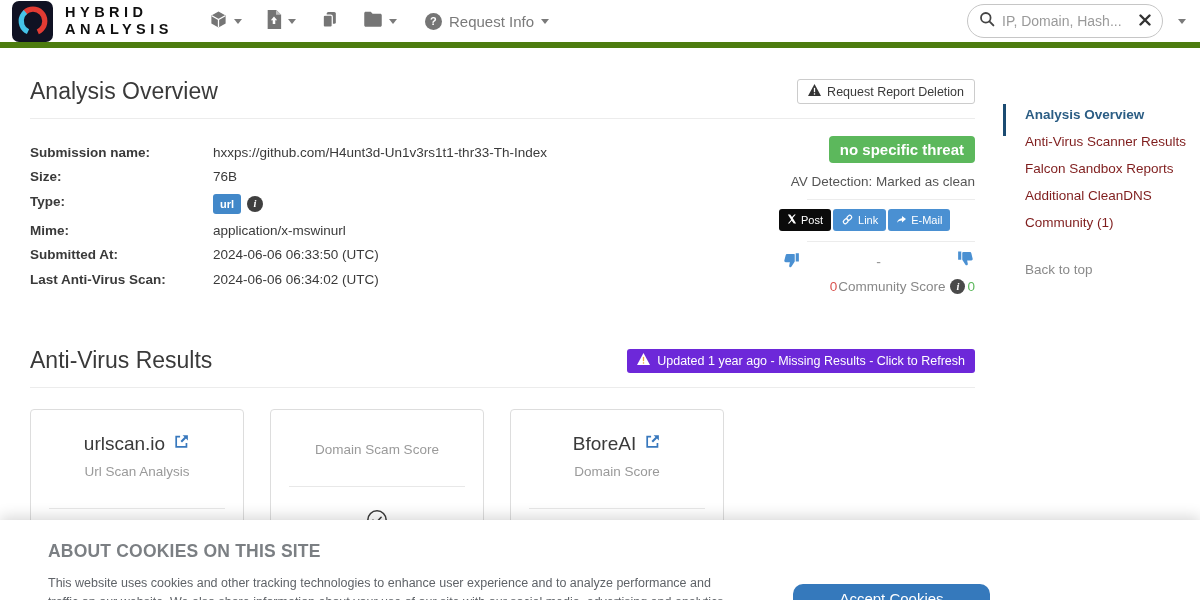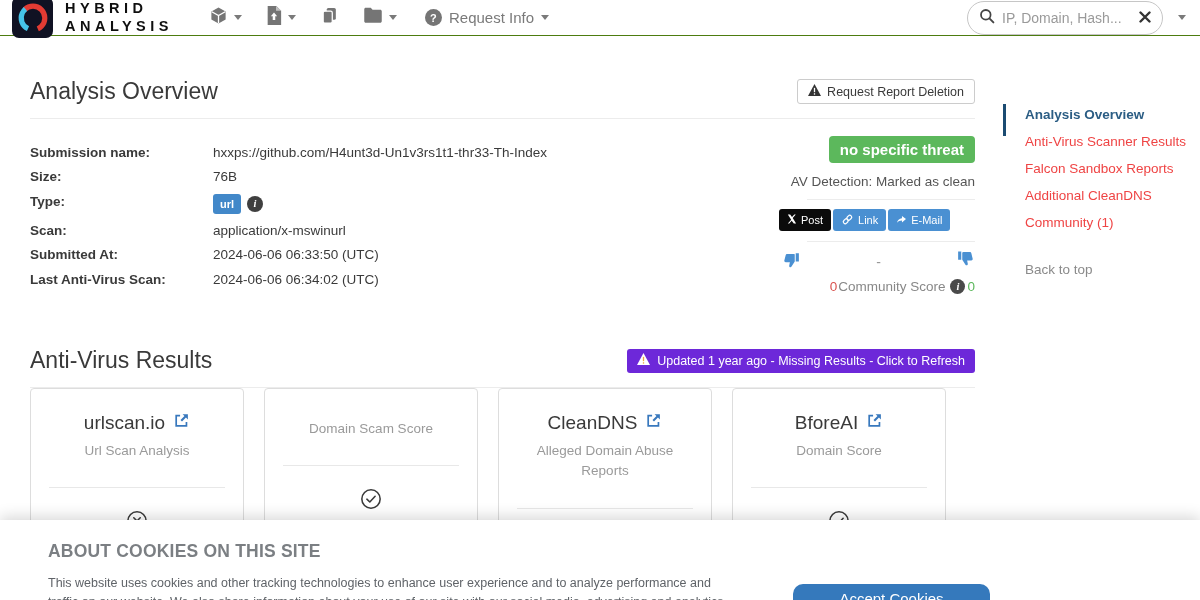--- a/index.html
+++ b/index.html
@@ -1,21 +1,21 @@
 <!DOCTYPE html>
 <html><head>
 <meta charset="utf-8">
 <style>
   *{box-sizing:border-box;margin:0;padding:0}
   html,body{background:#fff}
   body{font-family:"Liberation Sans",sans-serif;color:#3a3a3a}
   .page{position:relative;width:1200px;height:600px;overflow:hidden;background:#fff;margin:0 auto}
 
   
-  .navbar{position:relative;z-index:5;height:36px;display:flex;align-items:center;background:#fff;border-bottom:1px solid #4d7c0f;padding:0 14px 0 12px}
+  .navbar{position:relative;z-index:5;height:48px;display:flex;align-items:center;background:#fff;border-bottom:6px solid #4d7c0f;padding:0 14px 0 12px}
   .logo-badge{width:41px;height:41px;border-radius:7px;background:#101223;display:flex;align-items:center;justify-content:center;flex:none}
   .brand{margin-left:12px;font-size:14.5px;font-weight:bold;letter-spacing:4.5px;line-height:1.2;color:#0f0f0f;white-space:nowrap}
   .nav-icons{display:flex;align-items:center;margin-left:36px;gap:24px}
   .icon-btn{display:flex;align-items:center;gap:6px;cursor:pointer}
   .caret{width:0;height:0;border-left:4.5px solid transparent;border-right:4.5px solid transparent;border-top:5px solid #7a7a7a}
   .req-info{display:flex;align-items:center;gap:7px;margin-left:28px;color:#7a7a7a;font-size:15px;cursor:pointer}
   .q-circle{width:17px;height:17px;border-radius:50%;background:#757575;color:#fff;font-size:11px;font-weight:bold;display:flex;align-items:center;justify-content:center}
   .search-zone{margin-left:auto;display:flex;align-items:center;gap:15px}
   .search-pill{width:196px;height:34px;border:1px solid #c6c6c6;border-radius:17px;display:flex;align-items:center;padding:0 11px;gap:7px;background:#fff}
   .search-pill input{border:none;outline:none;flex:1;min-width:0;font-size:14px;color:#333;font-family:"Liberation Sans",sans-serif}
@@ -48,37 +48,37 @@
   .share-blue{background:#4a90d2}
   .thumb-row{display:flex;justify-content:space-between;align-items:center;margin-top:9px;padding-left:3px}
   .dash{color:#999;font-size:14px}
   .score-row{margin-top:6px;font-size:13.5px;color:#888;display:flex;justify-content:flex-end;align-items:center;gap:1px}
   .score-neg{color:#d9534f}
   .score-pos{color:#5cb85c}
   .info-circle.sm{width:15px;height:15px;margin:0 1px 0 4px;background:#4a4a4a}
 
   .warn-banner{display:flex;align-items:center;gap:7px;background:#6d28d9;color:#fff;font-size:12.5px;border-radius:3px;padding:4.5px 10px;cursor:pointer}
 
-  .cards{display:grid;grid-template-columns:repeat(4,214px);gap:20px;}
+  .cards{display:grid;grid-template-columns:repeat(4,214px);gap:26px;margin-top:21px}
   .card{border:1px solid #ddd;border-radius:4px;background:#fff;height:182px;text-align:center;padding-top:23px}
   .card-title{display:flex;justify-content:center;align-items:center;gap:8px;font-size:19px;color:#3a3a3a}
   .card-title .nm{cursor:pointer}
   .card-sub{font-size:13.5px;color:#9a9a9a;margin-top:7px;line-height:1.5;padding:0 27px}
   .card-hr{border:none;border-top:1px solid #e8e8e8;margin:26px 18px 0}
   .card-icon{margin-top:22px}
   .status-icon .ic{display:none}
   .status-icon[data-status="fail"] .icon-fail{display:inline}
   .status-icon[data-status="ok"] .icon-ok{display:inline}
   .status-icon[data-status="neutral"] .icon-neutral{display:inline}
 
   
   .toc{position:absolute;left:1025px;top:108px;width:175px;font-size:13.5px}
   .toc-bar{position:absolute;left:-22px;top:-4px;width:3px;height:32px;background:#1b4b72}
   .toc ul{list-style:none}
-  .toc li{margin-bottom:13.5px;color:#ef4444;cursor:pointer;line-height:1}
+  .toc li{margin-bottom:13.5px;color:#7f1d1d;cursor:pointer;line-height:1}
   .toc li.active{color:#2b5d84;font-weight:bold}
   .back-top{margin-top:32px;color:#8a8a8a;cursor:pointer}
 
   
   .cookie{position:absolute;left:0;right:0;top:520px;height:80px;background:#fff;box-shadow:0 -3px 14px rgba(0,0,0,.16);padding:21px 0 0 48px;z-index:20}
   .cookie h2{font-size:17.5px;font-weight:bold;color:#7b7f83;letter-spacing:.2px}
   .cookie p{width:690px;font-size:12.5px;color:#5f6368;margin-top:12px;line-height:1.55}
   .accept-btn{position:absolute;left:793px;top:64px;width:197px;height:46px;background:#3579bc;color:#fff;font-size:15px;border:none;border-radius:10px;cursor:pointer;padding-bottom:18px;font-family:"Liberation Sans",sans-serif}
 </style>
 </head>
@@ -187,21 +187,21 @@
             </tr>
         <tr>
               <td class="lbl">Size:</td>
               <td class="val">76B</td>
             </tr>
         <tr>
               <td class="lbl">Type:</td>
             <td class="val"><span class="type-badge">url</span><span class="info-circle">i</span></td>
             </tr>
         <tr>
-              <td class="lbl">Scan:</td>
+              <td class="lbl">Mime:</td>
               <td class="val">application/x-mswinurl</td>
             </tr>
         <tr>
               <td class="lbl">Submitted At:</td>
               <td class="val">2024-06-06 06:33:50 (UTC)</td>
             </tr>
         <tr>
               <td class="lbl">Last Anti-Virus Scan:</td>
               <td class="val">2024-06-06 06:34:02 (UTC)</td>
             </tr>
@@ -307,41 +307,20 @@
         <div class="card-icon status-icon" data-status="ok">
           
           <span class="ic icon-ok"><svg width="22" height="22" viewBox="0 0 24 24">
                 <circle cx="12" cy="12" r="10" fill="none" stroke="#3a3a3a" stroke-width="1.7"></circle>
                 <path d="M7.5 12.2 10.7 15.3 16.5 9" fill="none" stroke="#3a3a3a" stroke-width="1.7" stroke-linecap="round" stroke-linejoin="round"></path>
               </svg></span>
           
         </div>
       </div>
 
-      <div class="card">
-        <div class="card-title">
-            <span class="nm">CleanDNS</span>
-          <span><svg width="17" height="17" viewBox="0 0 24 24">
-                <path fill="none" stroke="#3878bd" stroke-width="2.4" d="M10 5H4.5v14.5H19V14"></path>
-                <path fill="#3878bd" d="M13.5 3H21v7.5l-2.7-2.7-5.6 5.6-2.1-2.1 5.6-5.6z"></path>
-              </svg></span>
-        </div>
-        <div class="card-sub">Alleged Domain Abuse Reports</div>
-        <hr class="card-hr">
-        <div class="card-icon status-icon" data-status="neutral">
-          
-          
-          <span class="ic icon-neutral"><svg width="22" height="22" viewBox="0 0 24 24">
-                <circle cx="12" cy="12" r="10" fill="none" stroke="#3a3a3a" stroke-width="1.7"></circle>
-                <circle cx="8.8" cy="9.5" r="1.2" fill="#3a3a3a"></circle>
-                <circle cx="15.2" cy="9.5" r="1.2" fill="#3a3a3a"></circle>
-                <path d="M8 15.5h8" stroke="#3a3a3a" stroke-width="1.7" stroke-linecap="round"></path>
-              </svg></span>
-        </div>
-      </div>
 
       <div class="card">
         <div class="card-title">
             <span class="nm">BforeAI</span>
           <span><svg width="17" height="17" viewBox="0 0 24 24">
                 <path fill="none" stroke="#3878bd" stroke-width="2.4" d="M10 5H4.5v14.5H19V14"></path>
                 <path fill="#3878bd" d="M13.5 3H21v7.5l-2.7-2.7-5.6 5.6-2.1-2.1 5.6-5.6z"></path>
               </svg></span>
         </div>
         <div class="card-sub">Domain Score</div>

